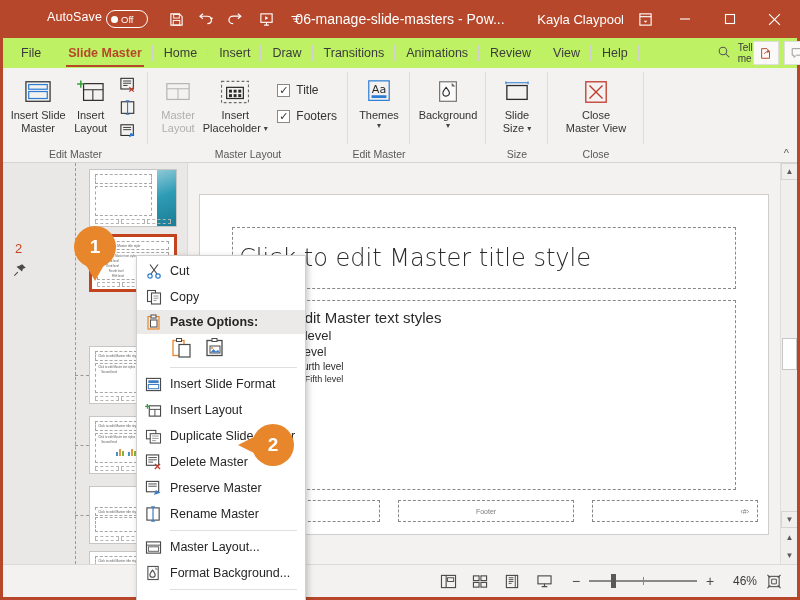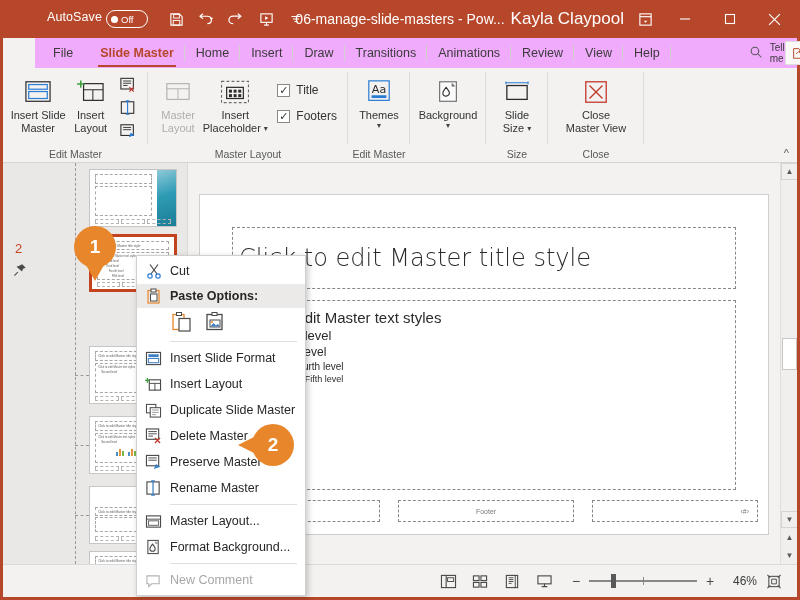--- a/index.html
+++ b/index.html
@@ -43,39 +43,38 @@
     color: #fff;
   }
   .qat-btn svg { display: block; }
   .title-text {
     position: absolute; left: 0; right: 0; top: 0; bottom: 0;
     display: flex; align-items: center; justify-content: center;
     font-size: 14px; pointer-events: none;
   }
   .title-text span { pointer-events: auto; }
   .acct {
-    margin-left: auto; font-size: 17px;
+    margin-left: auto; font-size: 13px;
     display: flex; align-items: center; gap: 4px;
     padding-right: 4px; z-index: 2;
   }
   .ribbon-display { width: 34px; height: 30px; display:flex; align-items:center; justify-content:center; z-index:2;}
   .wincontrols { display: flex; z-index: 2; }
   .wc {
     width: 45px; height: 38px;
     display: flex; align-items: center; justify-content: center;
     color: #fff;
   }
 
   
   .tabrow {
-    height: 30px; background: #f0abfc;
+    height: 30px; background: #bef264;
     display: flex; align-items: stretch;
     font-size: 12.5px; color: #333;
     position: relative;
-    margin-left: 32px;
   }
   .tab {
     padding: 0 11px;
     display: flex; align-items: center;
     position: relative; white-space: nowrap;
     color: #3b3b3b;
   }
   .tab.first { padding-left: 18px; padding-right: 16px; }
   .tab.sep::after {
     content: ""; position: absolute; right: 0; top: 7px; bottom: 7px;
@@ -803,20 +802,30 @@
       <span class="mi-ico">
         <svg width="16" height="16" viewBox="0 0 16 16">
             <path d="M4 1.5L11 11M12 1.5L5 11" stroke="#4a4a4a" stroke-width="1.2"></path>
             <circle cx="4" cy="13" r="2.2" fill="none" stroke="#2b7cd3" stroke-width="1.2"></circle>
             <circle cx="12" cy="13" r="2.2" fill="none" stroke="#2b7cd3" stroke-width="1.2"></circle>
           </svg>
       </span>
       <span class="mi-label">Cut</span>
     </div>
 
+    <div class="mi">
+      <span class="mi-ico">
+        <svg width="16" height="16" viewBox="0 0 16 16">
+            <rect x="1.5" y="1.5" width="8" height="11" fill="none" stroke="#4a4a4a" stroke-width="1.1"></rect>
+            <rect x="5.5" y="4" width="9" height="11" fill="#fff" stroke="#4a4a4a" stroke-width="1.1"></rect>
+            <path d="M7.5 7h5M7.5 9.2h5M7.5 11.4h3" stroke="#8a8886" stroke-width=".9"></path>
+          </svg>
+      </span>
+      <span class="mi-label">Copy</span>
+    </div>
 
     <div class="mi header">
       <span class="mi-ico">
         <svg width="16" height="16" viewBox="0 0 16 16">
             <rect x="2" y="2.5" width="11" height="12.5" fill="none" stroke="#e8862b" stroke-width="1.2"></rect>
             <rect x="5" y="1" width="5" height="3" fill="#fff" stroke="#4a4a4a" stroke-width="1"></rect>
             <rect x="4.5" y="6" width="6.5" height="7" fill="#fff" stroke="#4a4a4a" stroke-width="1"></rect>
           </svg>
       </span>
       <span class="mi-label">Paste Options:</span>

